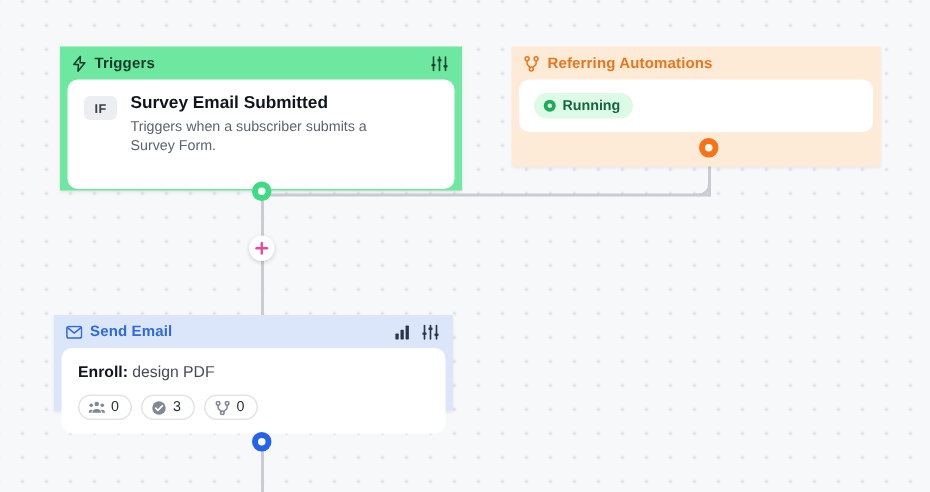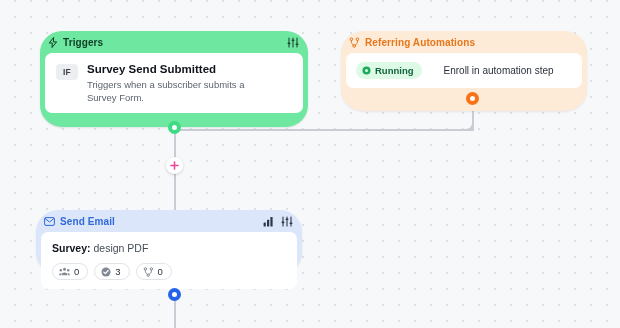--- a/index.html
+++ b/index.html
@@ -48,21 +48,21 @@
     box-shadow: 0 1px 3px rgba(20,25,40,.18);
     display: flex; align-items: center; justify-content: center;
     z-index: 7;
     cursor: pointer;
   }
   .plus-btn svg { display: block; }
 
   
   .card {
     position: absolute;
-    border-radius: 22px;
+    border-radius: 0;
     z-index: 5;
   }
   .card-head {
     display: flex;
     align-items: center;
     height: 22px;
     padding: 0 9px 0 8px;
     gap: 5px;
   }
   .card-head .title {
@@ -85,21 +85,21 @@
 
   
   #triggers-card {
     left: 40px; top: 31px;
     width: 268px; height: 96px;
     background: #6ee7a0;
     box-shadow: 0 1px 2px rgba(20,25,40,.10);
   }
   #triggers-card .title { color: #0f3d26; }
   #triggers-body {
-    height: 60px;
+    height: 73px;
     padding: 10px 11px 16px 11px;
     display: flex;
     gap: 9px;
   }
   .if-badge {
     flex: none;
     margin-top: 1px;
     width: 22px; height: 16px;
     border-radius: 4px;
     background: #eceef1;
@@ -130,21 +130,21 @@
     background: #fdebd7;
     box-shadow: 0 1px 2px rgba(20,25,40,.08);
     text-align: center;
   }
   #referring-card .title { color: #e8761d; }
   #referring-body {
     height: 35px;
     display: flex;
     align-items: center;
     padding: 0 10px;
-    gap: 22px;
+    gap: 10px;
   }
   .running-badge {
     display: flex; align-items: center; gap: 4px;
     background: #dcfae6;
     border-radius: 10px;
     padding: 3px 8px 3px 6px;
   }
   .running-badge .lbl {
     font-size: 9.5px;
     font-weight: bold;
@@ -223,21 +223,21 @@
               <rect x="4.6" y="2.4" width="2.8" height="1.6" rx="0.6"></rect>
               <rect x="8.6" y="6.4" width="2.8" height="1.6" rx="0.6"></rect>
             </g>
           </svg>
         </span>
       </span>
     </div>
     <div class="card-body" id="triggers-body">
       <span class="if-badge">IF</span>
       <span>
-        <div class="trig-title">Survey Send Submitted</div>
+        <div class="trig-title">Survey Email Submitted</div>
         <div class="trig-desc">Triggers when a subscriber submits a Survey Form.</div>
       </span>
     </div>
   </div>
   <div class="node node-green" style="left:168px; top:121px; width:13px; height:13px;"></div>
 
   <div class="card" id="referring-card">
     <div class="card-head">
       <span>
         <svg class="ico" width="11" height="11" viewBox="0 0 11 11" fill="none" stroke="#e8761d" stroke-width="1">
@@ -253,21 +253,20 @@
     <div class="card-body" id="referring-body">
       <span class="running-badge">
         <span>
           <svg class="ico" width="9" height="9" viewBox="0 0 9 9">
             <circle cx="4.5" cy="4.5" r="4" fill="#1faa5a"></circle>
             <circle cx="4.5" cy="4.5" r="1.5" fill="#dcfae6"></circle>
           </svg>
         </span>
         <span class="lbl">Running</span>
       </span>
-      <span class="ref-step">Enroll in automation step</span>
     </div>
   </div>
   <div class="node node-orange" style="left:466px; top:92px; width:13px; height:13px;"></div>
 
   <div class="plus-btn" style="left:166px; top:157px;">
     <span>
       <svg class="ico" width="11" height="11" viewBox="0 0 11 11">
         <g stroke="#ec4899" stroke-width="1.6" stroke-linecap="round">
           <line x1="5.5" y1="2" x2="5.5" y2="9"></line>
           <line x1="2" y1="5.5" x2="9" y2="5.5"></line>
@@ -306,21 +305,21 @@
               <rect x="0.6" y="5.6" width="2.8" height="1.6" rx="0.6"></rect>
               <rect x="4.6" y="2.4" width="2.8" height="1.6" rx="0.6"></rect>
               <rect x="8.6" y="6.4" width="2.8" height="1.6" rx="0.6"></rect>
             </g>
           </svg>
         </span>
       </span>
     </div>
     <div class="card-body" id="email-body">
       <div class="subject-row">
-        <b>Survey:</b>
+        <b>Enroll:</b>
         <span>design PDF</span>
       </div>
       <div class="chips">
         <span class="chip">
           <span>
             <svg class="ico" width="11" height="9" viewBox="0 0 11 9" fill="#808894">
               <circle cx="5.5" cy="2.3" r="1.5"></circle>
               <circle cx="1.8" cy="3.2" r="1.2"></circle>
               <circle cx="9.2" cy="3.2" r="1.2"></circle>
               <path d="M2.6 8.2 q0-2.6 2.9-2.6 q2.9 0 2.9 2.6 Z"></path>

